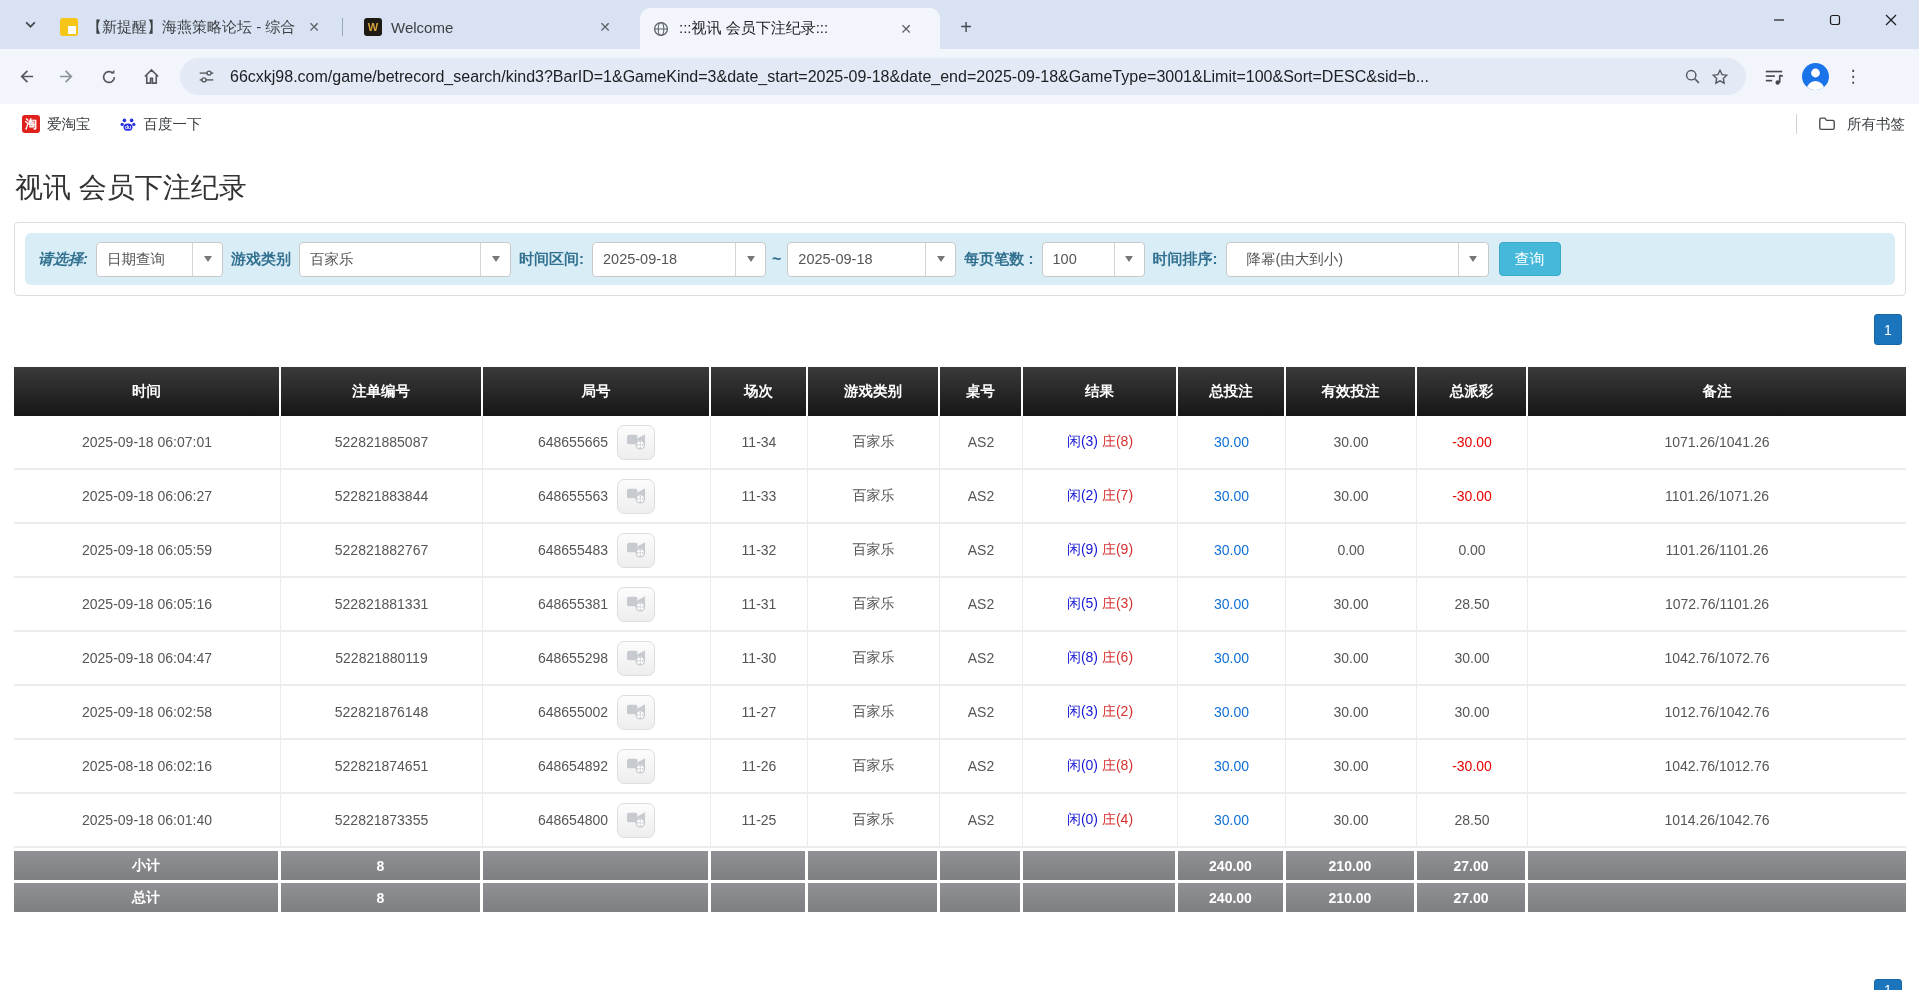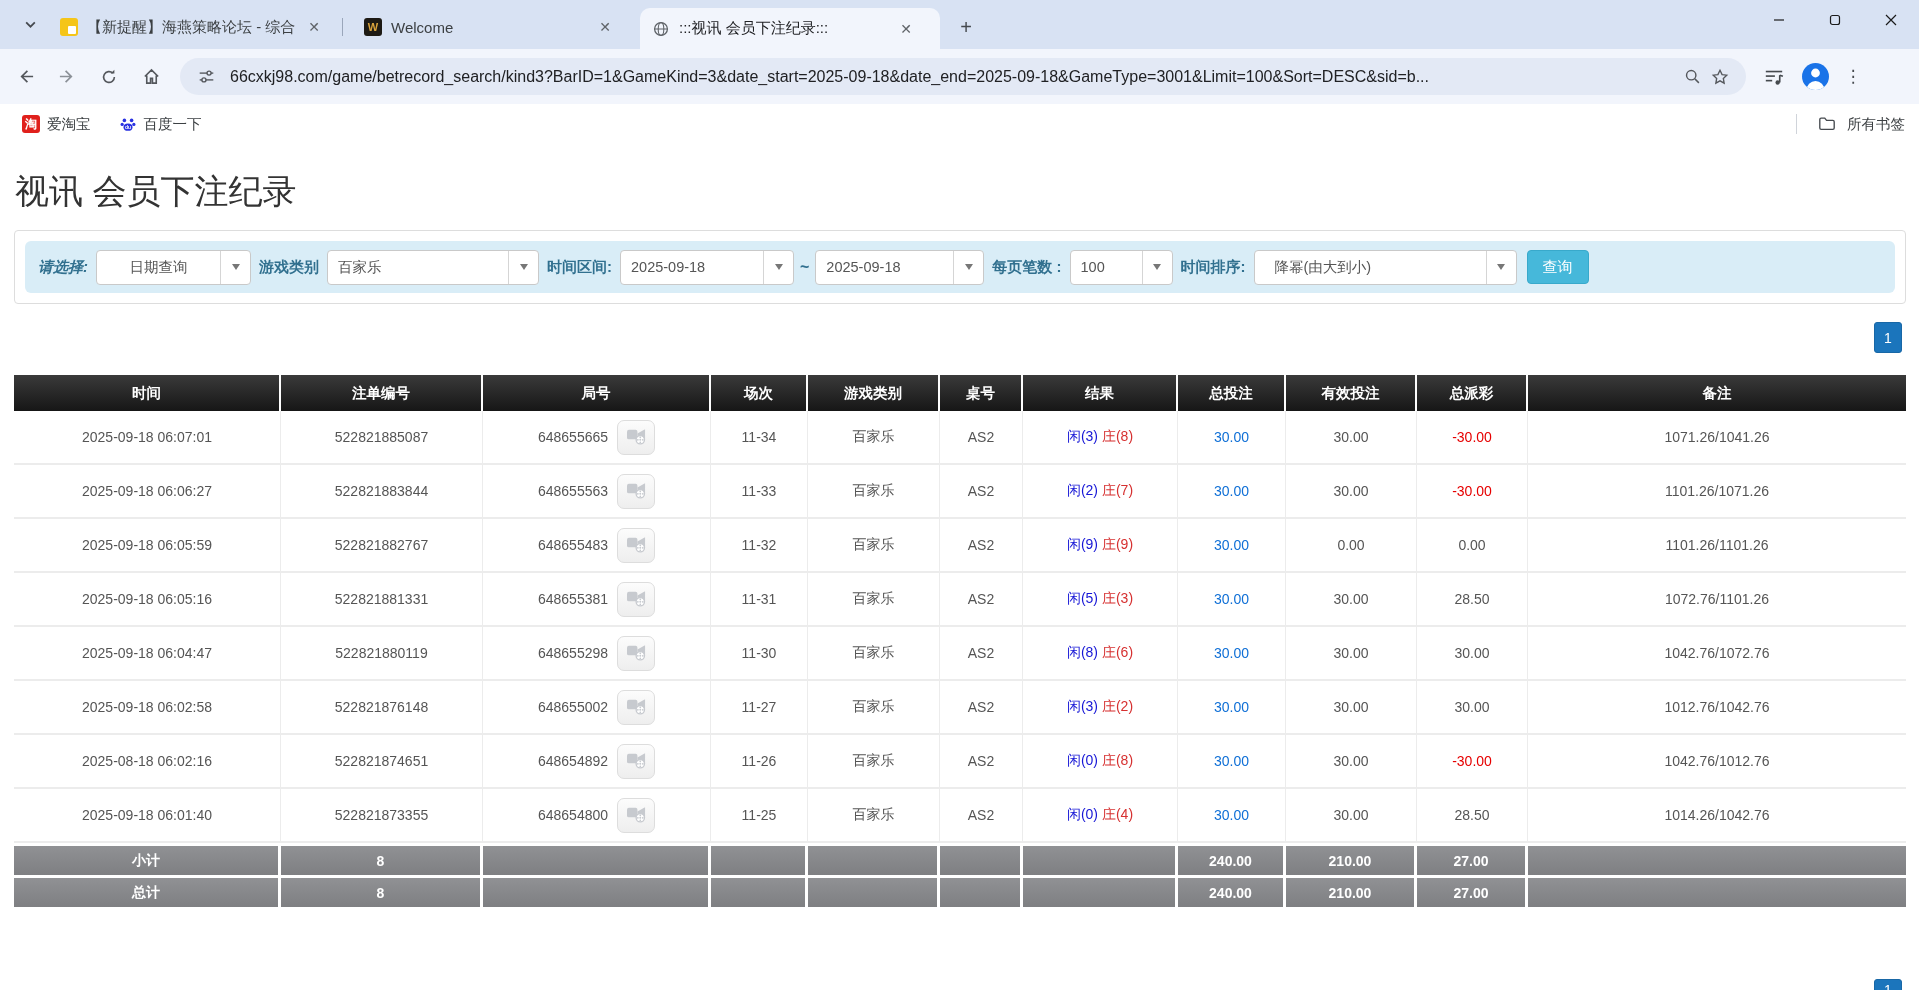--- a/index.html
+++ b/index.html
@@ -47,21 +47,21 @@
     display:flex;align-items:center;font-size:14.5px;color:#3c4043;}
   .bm-item{display:flex;align-items:center;margin-left:16px;padding:3px 6px;border-radius:6px;}
   .bm-ic{width:18px;height:18px;border-radius:3px;margin-right:7px;display:flex;align-items:center;
     justify-content:center;color:#fff;font-size:12px;font-weight:bold;}
   .bm-taobao{background:#e0201c;}
   .bm-right{margin-left:auto;display:flex;align-items:center;margin-right:14px;justify-content:space-between;}
   .bm-sep{width:1px;height:20px;background:#d0d4da;margin-right:16px;}
 
   
   .page{position:absolute;left:0;top:144px;width:100%;height:846px;background:#fff;padding:0 13px 0 14px;}
-  .page-title{font-size:34px;font-weight:500;color:#333;margin:25px 0 15px 1px;}
+  .page-title{font-size:28px;font-weight:500;color:#333;margin:25px 0 15px 1px;}
 
   .filter-panel{border:1px solid #ddd;border-radius:4px;background:#fff;padding:10px;}
   .filter-inner{background:#d9edf7;border-radius:6px;height:52px;display:flex;align-items:center;padding:0 11px;}
   .flabel{color:#31708f;font-weight:bold;font-size:15px;margin:0 8px;white-space:nowrap;}
   .fsel{height:35px;background:#fff;border:1px solid #c9c9c9;border-radius:4px;display:flex;align-items:center;
     font-size:14.5px;color:#555;}
   .fsel .val{padding:0 10px;flex:1;white-space:nowrap;overflow:hidden;}
   .caretbox{width:30px;height:100%;border-left:1px solid #d5d5d5;display:flex;align-items:center;justify-content:center;}
   .caret{width:0;height:0;border-left:4.5px solid transparent;border-right:4.5px solid transparent;border-top:6px solid #777;}
   .tilde{color:#31708f;font-weight:bold;margin:0 6px;}
@@ -72,21 +72,21 @@
     display:flex;align-items:center;padding:0 16px;font-size:14.5px;}
   .info-left{color:#5e7e60;}
   .info-right{margin-left:auto;color:#e83939;}
 
   .pagi-row{margin-top:18px;height:31px;position:relative;}
   .pagi-btn{position:absolute;right:4px;top:0;min-width:28px;height:31px;background:#1b75bc;border:1px solid #1867a6;
     border-radius:3px;color:#fff;font-size:14px;display:flex;align-items:center;justify-content:center;padding:0 9px;}
 
   table.rec{margin-top:22px;width:1892px;border-collapse:separate;border-spacing:0;table-layout:fixed;}
   table.rec th{background:linear-gradient(#3a3a3a,#161616);color:#fff;font-size:14.5px;font-weight:bold;
-    height:36px;border-right:2px solid #fdfdfd;text-align:center;padding:2px;}
+    height:36px;border-right:2px solid #fdfdfd;text-align:center;padding:15px;}
   table.rec th:last-child{border-right:none;}
   table.rec td{height:54px;background:#fff;text-align:center;font-size:14px;color:#555;
     border-bottom:2px solid #ececec;border-right:1px solid #ececec;padding:0 4px;}
   table.rec td:last-child{border-right:none;}
   table.rec tr.foot td{background:linear-gradient(#909194,#7e7f82);color:#fff;font-weight:bold;height:32px;
     border-right:3px solid #fff;border-bottom:none;border-top:3px solid #fff;font-size:14px;}
   table.rec tr.foot td:last-child{border-right:none;}
   .res-p{color:#1616d6;}
   .res-b{color:#d63030;}
   .bet-link{color:#0f6fd6;}
@@ -242,21 +242,21 @@
       <span style="margin-left:6px;">所有书签</span>
     </span>
   </div>
 
   <div class="page">
     <div class="page-title">视讯 会员下注纪录</div>
 
     <div class="filter-panel">
       <div class="filter-inner">
         <span class="flabel" style="margin-left:2px;font-style:italic;">请选择:</span>
-        <span class="fsel" style="width:155px;text-align:center;">
+        <span class="fsel" style="width:127px;">
           <span class="val">日期查询</span>
           <span class="caretbox">
               <span class="caret"></span>
             </span>
         </span>
         <span class="flabel">游戏类别</span>
         <span class="fsel" style="width:212px;">
           <span class="val">百家乐</span>
           <span class="caretbox">
               <span class="caret"></span>

